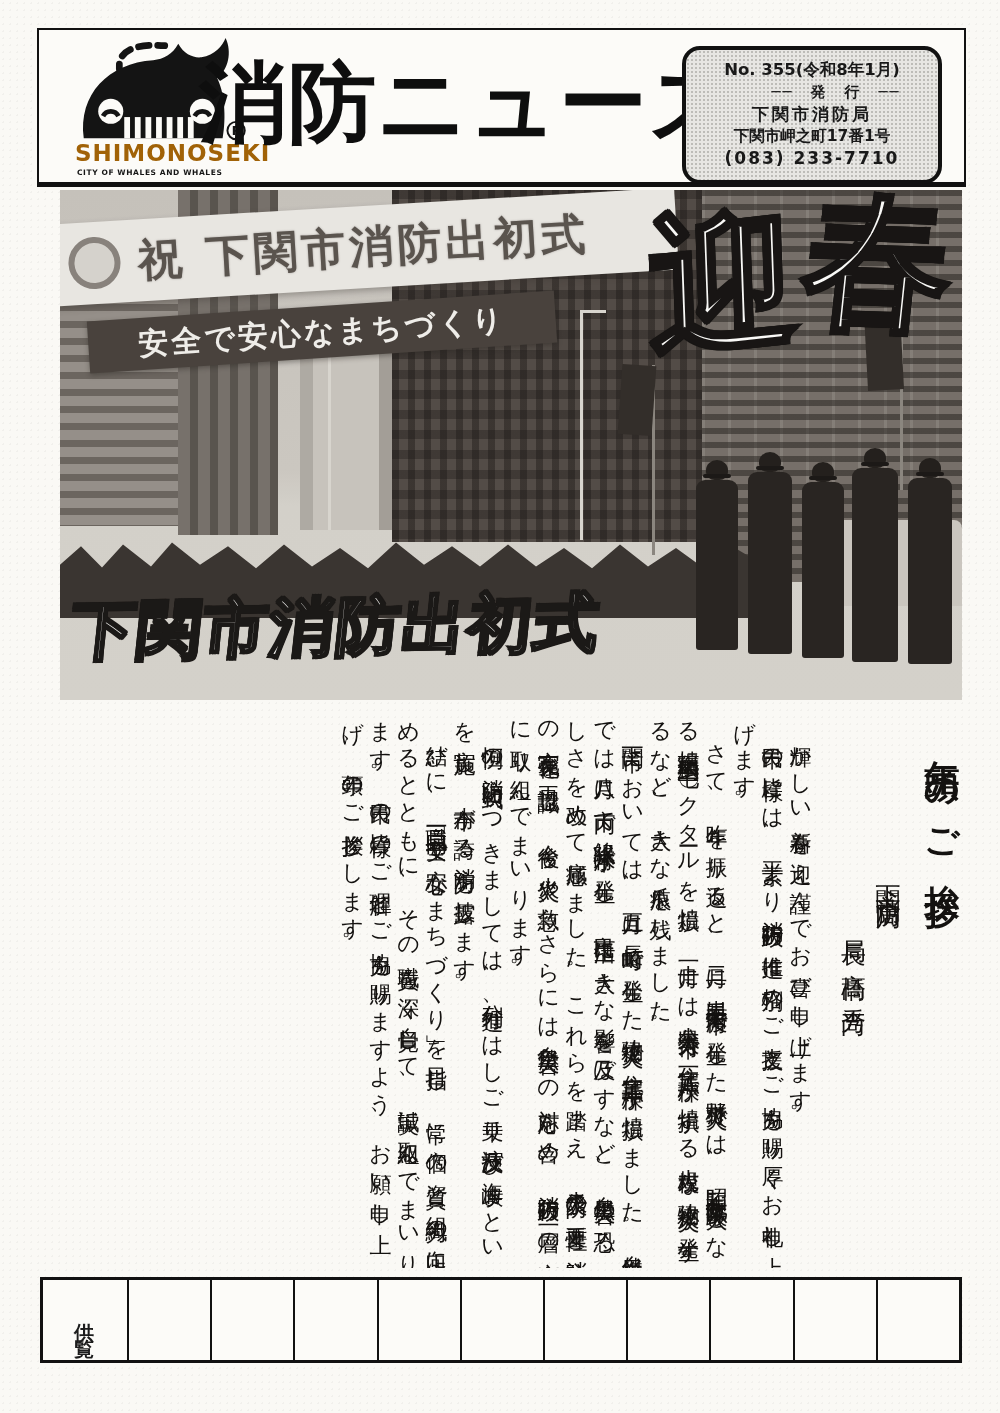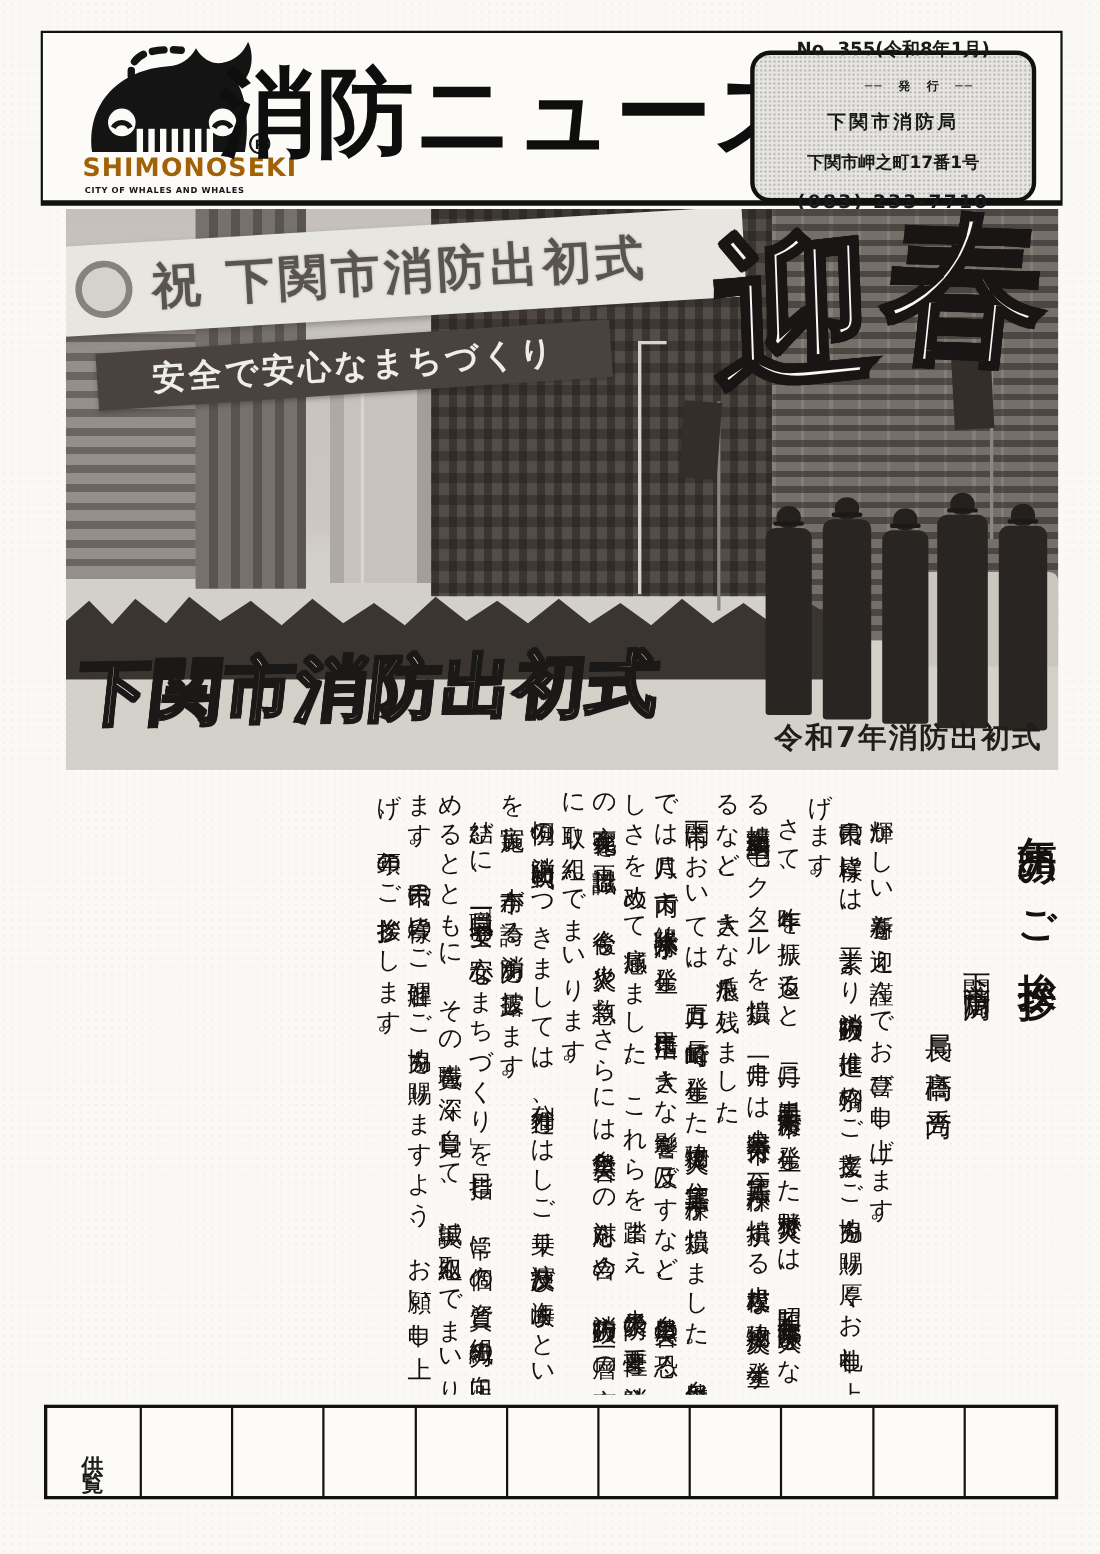--- a/index.html
+++ b/index.html
@@ -35,25 +35,25 @@
     display:flex;align-items:center;justify-content:center;white-space:nowrap;
     font-family:"DejaVu Sans", sans-serif;
   }
   .info-box{
     position:absolute;right:22px;top:16px;width:252px;height:130px;
     border:4px solid #111;border-radius:18px;
     background-color:#e7e6e3;
     background-image:radial-gradient(#bdbcb8 1px, transparent 1.2px);
     background-size:4px 4px;
     display:flex;flex-direction:column;justify-content:center;align-items:center;
-    gap:16px;
+    gap:2px;
   }
   .info-line{font-weight:bold;color:#191919;white-space:nowrap;line-height:1.25;}
   .info-line.l0{font-size:16.5px;}
-  .info-line.l1{font-size:11px;letter-spacing:2px;margin-left:48px;}
+  .info-line.l1{font-size:15px;letter-spacing:2px;margin-left:48px;}
   .info-line.l2{font-size:17px;letter-spacing:3px;}
   .info-line.l3{font-size:15.5px;}
   .info-line.l4{font-size:17px;letter-spacing:2px;}
 
   
   .photo{
     position:absolute;left:60px;top:190px;width:902px;height:510px;
     background:linear-gradient(#c9c2b6 0%,#cfc8bc 55%,#d8d1c5 62%,#d9d2c6 100%);
     overflow:hidden;
     filter:saturate(0.55) contrast(0.98);
@@ -249,21 +249,20 @@
     </div>
     <div class="banner-slogan">
       <div class="banner-slogan-text">安全で安心なまちづくり</div>
     </div>
 
     <div class="geishun">
       <span class="g1">迎</span>
       <span class="g2">春</span>
     </div>
     <div class="dezomeshiki">下関市消防出初式</div>
-    <div class="photo-caption">令和7年消防出初式</div>
   </div>
 
   <div class="article">
     <div class="article-heading">年頭のご挨拶</div>
     <div class="byline-org">下関市消防局</div>
     <div class="byline-name">局長　髙橋　秀尚</div>
     <p>輝かしい新春を迎え謹んでお喜び申し上げます。</p>
     <p>市民の皆様には、平素より消防行政の推進に格別のご支援とご協力を賜り厚くお礼申し上げます。</p>
     <p>さて、昨年を振り返ると、二月に岩手県大船渡市で発生した林野火災では、昭和三十九年以降最大となる焼損面積約三三七〇ヘクタールを焼損し、十一月には大分県大分市で住宅等一八二棟が焼損する大規模な建物火災が発生するなど、大きな爪痕を残しました。</p>
     <p>下関市においては、五月に長崎町で発生した建物火災で住宅等三十二棟が焼損しました。自然災害では八月に市内で線状降水帯が発生し、市民生活に大きな影響を及ぼすなど、自然災害の恐ろしさを改めて痛感しました。これらを踏まえ、火災予防の重要性と消防防災体制の充実強化を再認識し、今後も火災や救急、さらには自然災害への対応を含め、消防行政の一層の充実に取り組んでまいります。</p>

